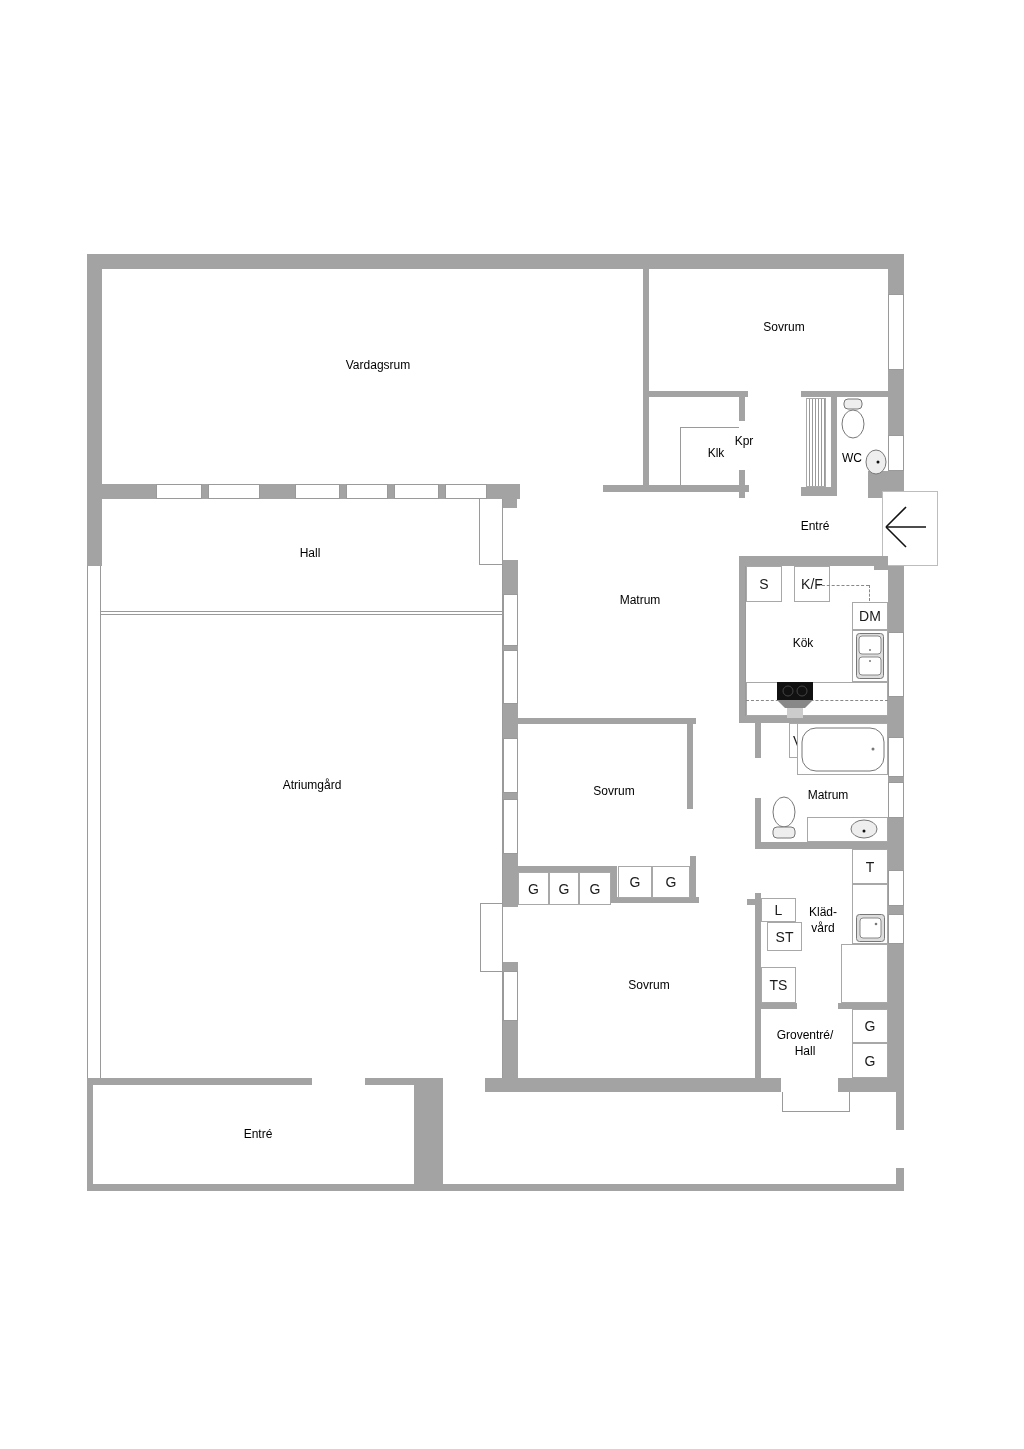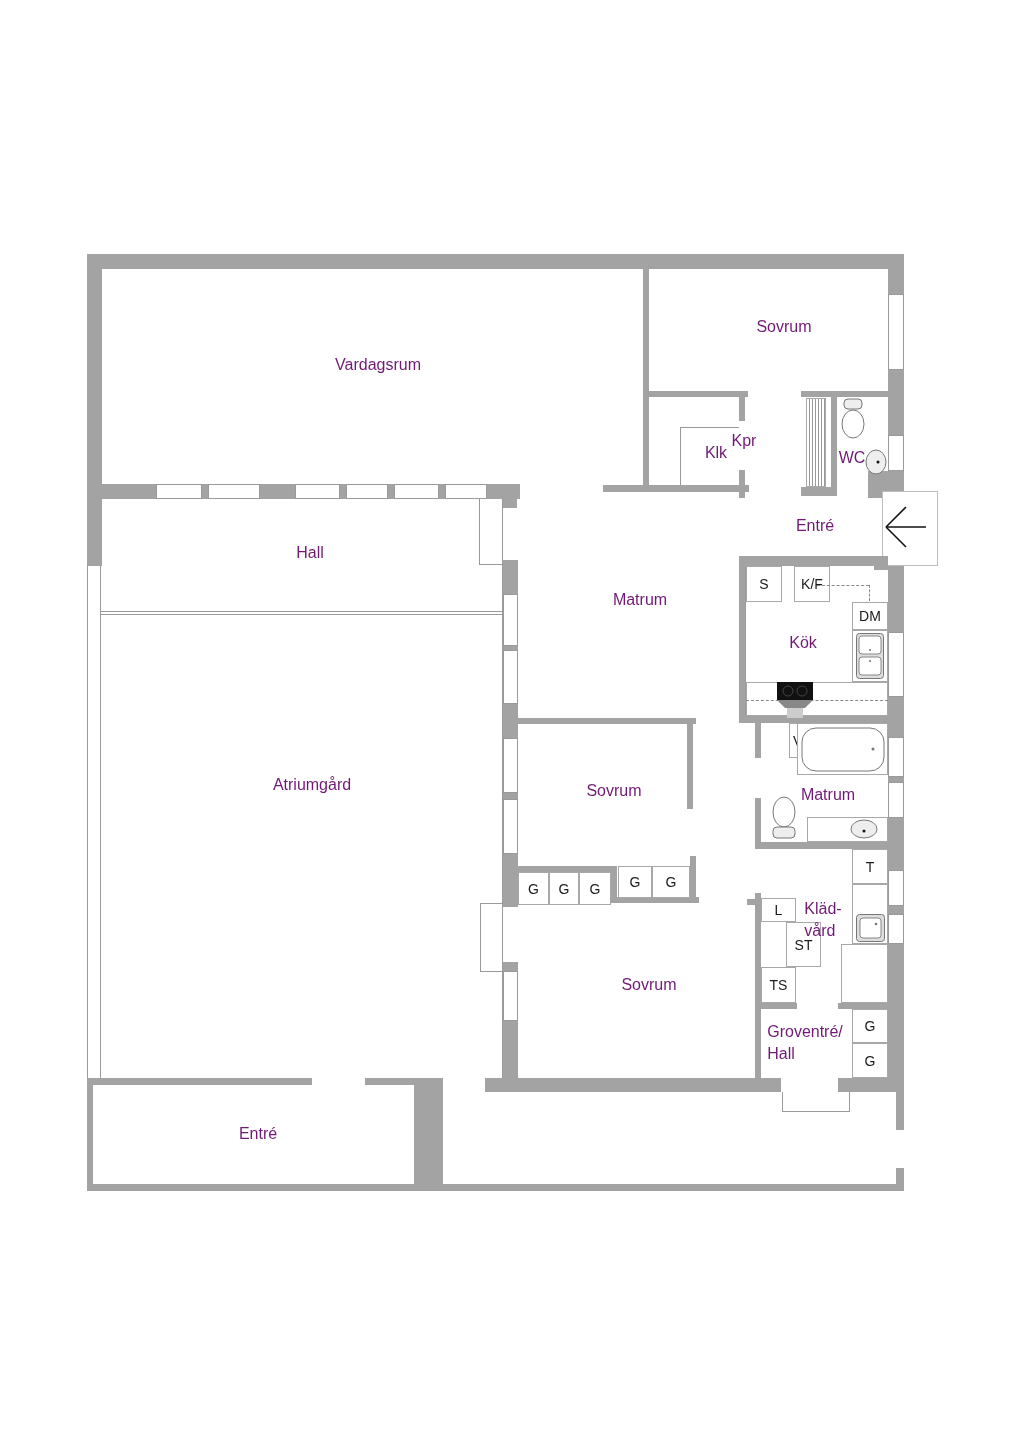--- a/index.html
+++ b/index.html
@@ -3,21 +3,21 @@
 <meta charset="utf-8">
 <style>
   html, body { margin: 0; padding: 0; background: #ffffff; }
   body { width: 1024px; height: 1449px; position: relative; overflow: hidden;
          font-family: "Liberation Sans", sans-serif; }
   .plan { position: absolute; left: 0; top: 0; width: 1024px; height: 1449px; }
   .wall { position: absolute; background: #a3a3a3; }
   .win { position: absolute; background: #ffffff; border: 1px solid #9a9a9a; box-sizing: border-box; }
   .line { position: absolute; background: #9a9a9a; }
   .box { position: absolute; border: 1px solid #a8a8a8; box-sizing: border-box; background: #fff; }
-  .label { position: absolute; color: #701a75; font-size: 16px; 
+  .label { position: absolute; color: #000000; font-size: 12px; text-align: center;
            transform: translate(-50%, -50%); white-space: pre-line; line-height: 1.35; }
   .cab { position: absolute; border: 1px solid #a8a8a8; box-sizing: border-box; background: #fff;
          display: flex; align-items: center; justify-content: center; font-size: 14px; color: #1a1a1a; }
   .dash { position: absolute; border-top: 1px dashed #888; }
   .dashv { position: absolute; border-left: 1px dashed #888; }
   svg.fixture { position: absolute; overflow: visible; }
 </style>
 </head>
 <body>
 
@@ -167,21 +167,21 @@
 
   <div class="cab" style="left:518px;top:872px;width:31px;height:33px;">G</div>
   <div class="cab" style="left:549px;top:872px;width:30px;height:33px;">G</div>
   <div class="cab" style="left:579px;top:872px;width:32px;height:33px;">G</div>
   <div class="cab" style="left:618px;top:866px;width:34px;height:32px;">G</div>
   <div class="cab" style="left:652px;top:866px;width:38px;height:32px;">G</div>
 
   <div class="wall" style="left:755px;top:893px;width:6px;height:185px;"></div>
   <div class="wall" style="left:747px;top:899px;width:14px;height:6px;"></div>
   <div class="cab" style="left:761px;top:898px;width:35px;height:24px;">L</div>
-  <div class="cab" style="left:786px;top:922px;width:35px;height:45px;">ST</div>
+  <div class="cab" style="left:767px;top:922px;width:35px;height:29px;">ST</div>
   <div class="cab" style="left:761px;top:967px;width:35px;height:36px;">TS</div>
   <div class="wall" style="left:761px;top:1003px;width:36px;height:6px;"></div>
   <div class="wall" style="left:838px;top:1003px;width:50px;height:6px;"></div>
   <div class="cab" style="left:852px;top:849px;width:36px;height:35px;">T</div>
   <div class="box" style="left:852px;top:884px;width:36px;height:60px;"></div>
   <svg class="fixture" style="left:856px;top:914px;" width="29" height="28">
     <rect x="0.5" y="0.5" width="28" height="27" rx="3" fill="#ddd" stroke="#777"></rect>
     <rect x="4" y="4" width="21" height="20" rx="3" fill="#fff" stroke="#888"></rect>
     <circle cx="20" cy="10" r="1.3" fill="#777"></circle>
   </svg>

